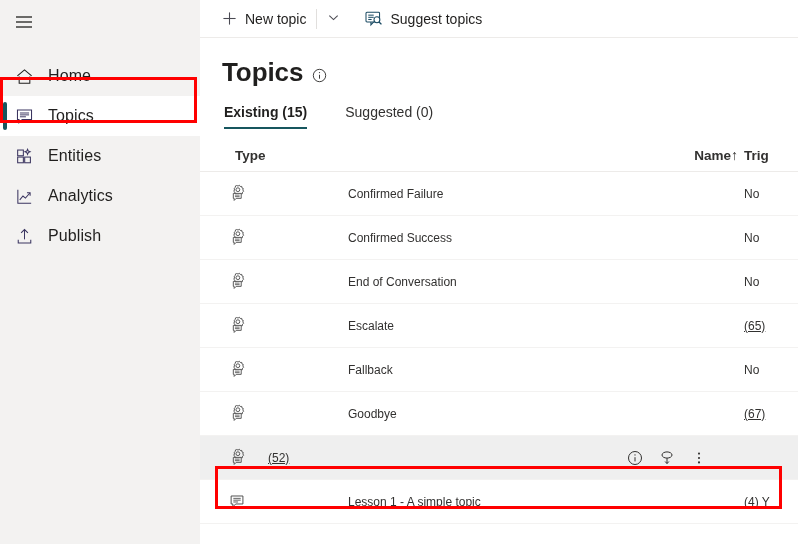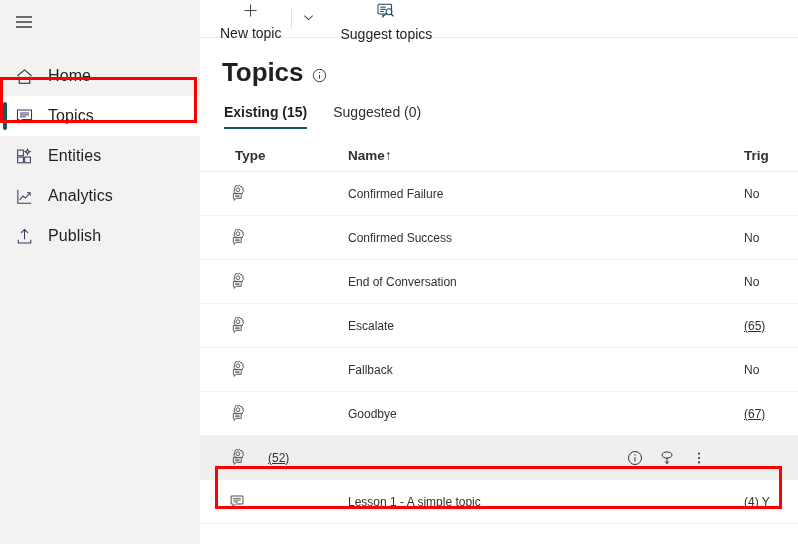--- a/index.html
+++ b/index.html
@@ -39,34 +39,34 @@
   .nav-item .chev{margin-left:auto;margin-right:16px;display:flex;align-items:center;}
 
   
   .main{flex:1;height:544px;position:relative;background:#fff;overflow:hidden;}
   .toolbar{
     height:37px;display:flex;align-items:center;padding-left:12px;
     border-bottom:1px solid #edebe9;background:#fff;
   }
   .tb-btn{
     display:flex;align-items:center;height:32px;padding:0 8px;cursor:pointer;
-    font-size:14px;color:#201f1e;gap:7px;white-space:nowrap;flex-direction:column;
+    font-size:14px;color:#201f1e;gap:7px;white-space:nowrap;
   }
   .tb-btn .tb-ico{display:flex;align-items:center;justify-content:center;width:18px;}
   .tb-split{
     width:28px;height:32px;display:flex;align-items:center;justify-content:center;cursor:pointer;
   }
   .tb-div{width:1px;height:20px;background:#e1dfdd;margin:0 2px;}
 
   .page-head{padding:18px 0 0 22px;}
   .page-title-row{display:flex;align-items:center;gap:9px;}
   .page-title{font-size:26px;font-weight:600;color:#201f1e;letter-spacing:-.1px;line-height:32px;}
   .info-ico{display:flex;align-items:center;margin-top:6px;cursor:pointer;}
 
-  .tabs{display:flex;margin:16px 0 0 24px;gap:26px;}
+  .tabs{display:flex;margin:16px 0 0 24px;gap:38px;}
   .tab{
     font-size:14px;color:#323130;padding-bottom:9px;cursor:pointer;position:relative;
   }
   .tab.active{font-weight:600;color:#201f1e;}
   .tab.active:after{
     content:"";position:absolute;left:0;right:0;bottom:0;height:2.5px;background:#16565e;
   }
 
   
   .tbl{margin-top:10px;width:100%;}
@@ -76,21 +76,21 @@
   }
   .row{
     display:flex;align-items:center;height:43px;position:relative;
     border-bottom:1px solid #f3f2f1;font-size:12px;color:#323130;
   }
   .row.selected{background:#efefef;}
   .c-type{width:62px;flex:0 0 62px;padding-left:28px;box-sizing:border-box;display:flex;align-items:center;}
   .c-name{flex:1;padding-left:86px;box-sizing:border-box;white-space:nowrap;overflow:hidden;}
   .c-trig{width:60px;flex:0 0 60px;padding-left:6px;box-sizing:border-box;white-space:nowrap;overflow:hidden;color:#323130;}
   .thead .c-type{padding-left:35px;}
-  .thead .c-name{padding-left:86px;display:flex;align-items:center;}
+  .thead .c-name{padding-left:86px;display:flex;align-items:center;justify-content:flex-end;}
   .sort-arrow{font-size:14px;color:#323130;}
   .link{color:#323130;text-decoration:underline;}
 
   .row-actions{
     position:absolute;right:90px;display:flex;align-items:center;gap:14px;
   }
   .act{cursor:pointer;display:flex;align-items:center;justify-content:center;width:18px;height:18px;}
 
   
   .anno{position:absolute;border:3px solid #ff0000;box-sizing:border-box;pointer-events:none;z-index:40;}

